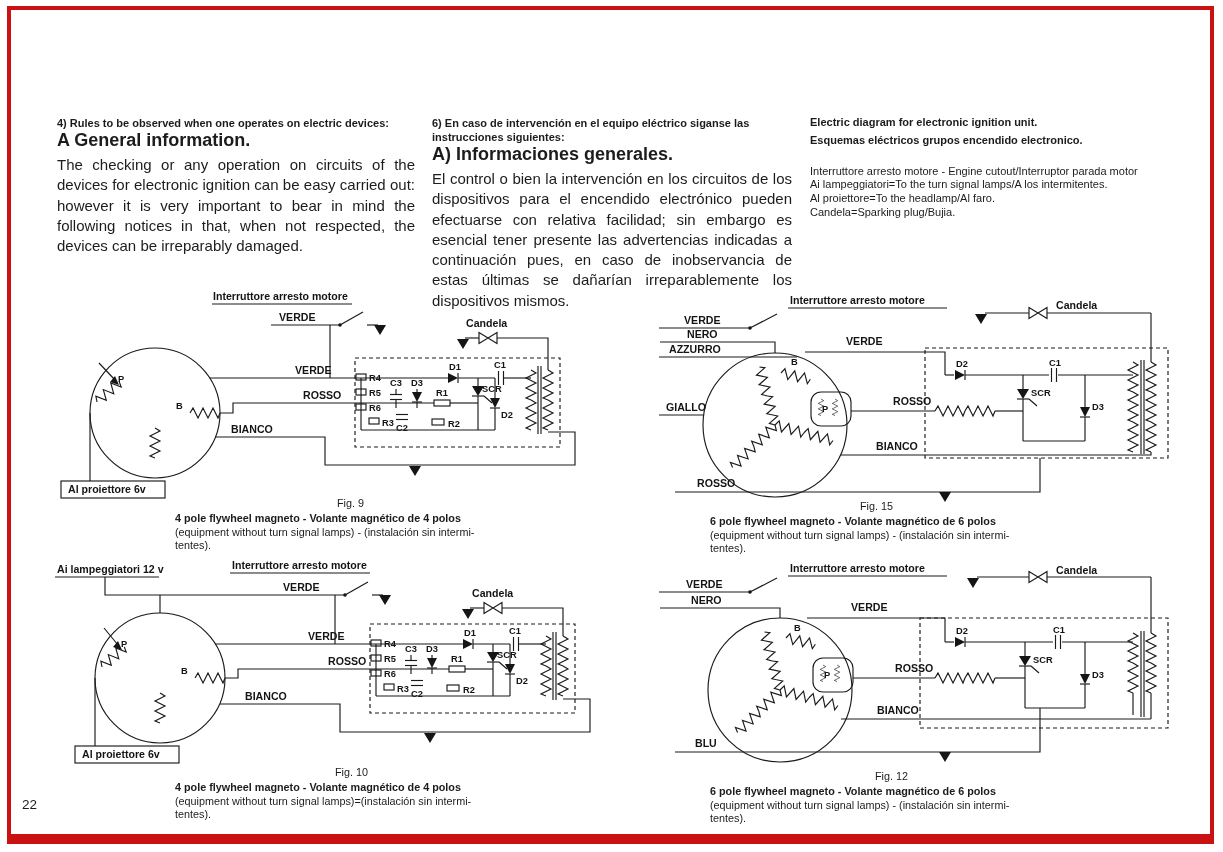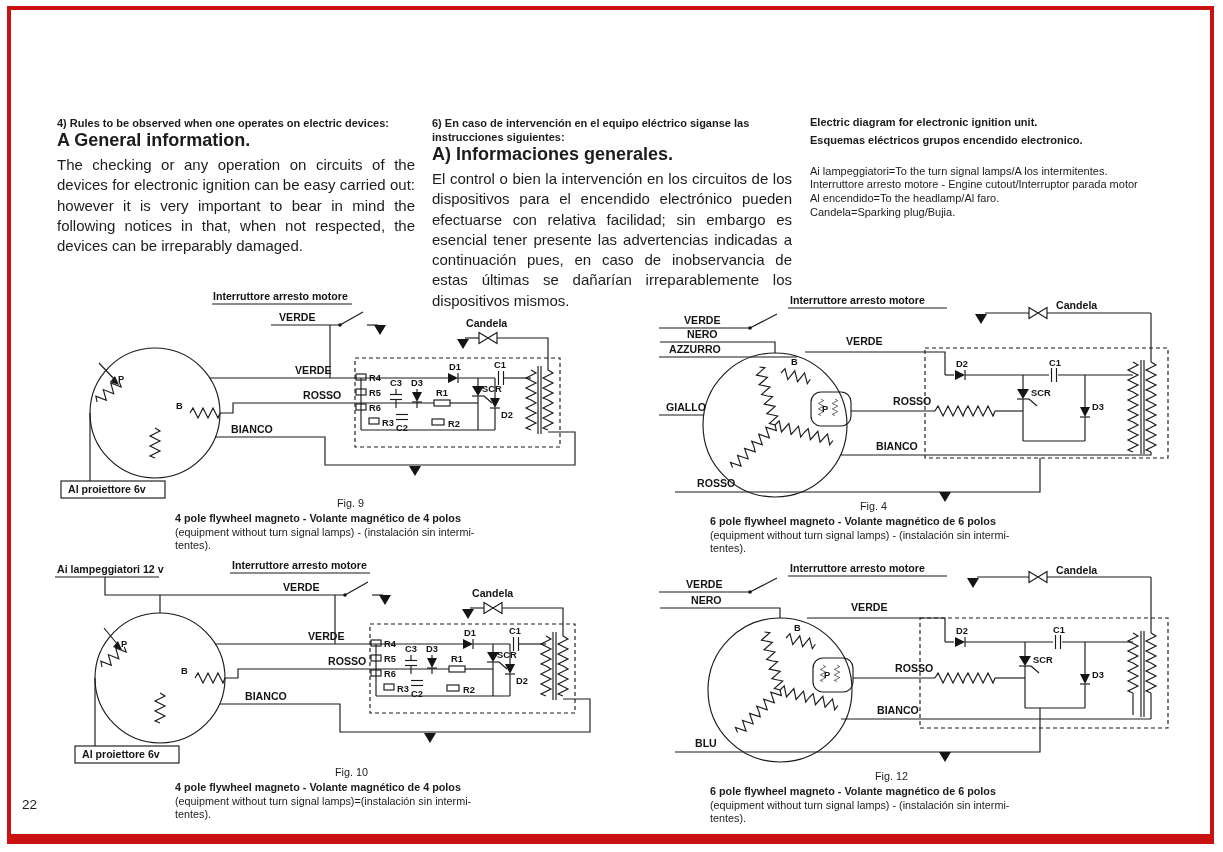--- a/index.html
+++ b/index.html
@@ -78,23 +78,23 @@
   <div class="col" style="left:432px;top:116px;width:360px">
     <div class="h">6) En caso de intervención en el equipo eléctrico siganse las instrucciones siguientes:</div>
     <div class="sh">A) Informaciones generales.</div>
     <div class="bd">El control o bien la intervención en los circuitos de los dispositivos para el encendido electrónico pueden efectuarse con relativa facilidad; sin embargo es esencial tener presente las advertencias indicadas a continuación pues, en caso de inobservancia de estas últimas se dañarían irreparablemente los dispositivos mismos.</div>
   </div>
 
   <div class="col legend" style="left:810px;top:116px;width:382px">
     <div class="t">Electric diagram for electronic ignition unit.</div>
     <div class="t">Esquemas eléctricos grupos encendido electronico.</div>
     <div class="gap"></div>
+    <div class="ln">Interruttore arresto motore - Engine cutout/Interruptor parada motor</div>
     <div class="ln">Ai lampeggiatori=To the turn signal lamps/A los intermitentes.</div>
-    <div class="ln">Interruttore arresto motore - Engine cutout/Interruptor parada motor</div>
-    <div class="ln">Al encendido=To the headlamp/Al faro.</div>
+    <div class="ln">Al proiettore=To the headlamp/Al faro.</div>
     <div class="ln">Candela=Sparking plug/Bujia.</div>
   </div>
 
   
   <svg class="diagram" style="left:45px;top:290px" width="600" height="215" viewBox="0 0 600 215">
     <g>
       <circle cx="110" cy="123" r="65"></circle>
       <use href="#zz" transform="translate(52,112) rotate(-42)"></use>
       <line x1="54" y1="73" x2="70" y2="90"></line>
       <path class="fill" d="M74,95 L65,92 L70,86 Z"></path>
@@ -393,21 +393,21 @@
       <line x1="486" y1="67" x2="486" y2="161"></line>
       <line x1="489" y1="67" x2="489" y2="161"></line>
       <use href="#zz" transform="translate(496,69) rotate(90)"></use>
       <use href="#zz" transform="translate(496,99) rotate(90)"></use>
       <use href="#zz" transform="translate(496,129) rotate(90)"></use>
       <line x1="496" y1="69" x2="496" y2="20"></line>
     </g>
   </svg>
 
   <div class="cap" style="left:710px;top:500px;width:440px">
-    <div class="f" style="padding-left:150px">Fig. 4</div>
+    <div class="f" style="padding-left:150px">Fig. 15</div>
     <div class="t">6 pole flywheel magneto - Volante magnético de 6 polos</div>
     <div>(equipment without turn signal lamps) - (instalación sin intermi-</div>
     <div>tentes).</div>
   </div>
 
   
   <svg class="diagram" style="left:655px;top:560px" width="545" height="215" viewBox="0 0 545 215">
     <g>
       <circle cx="125" cy="130" r="72"></circle>
       <use href="#zz" transform="translate(125,130) rotate(135)"></use>

